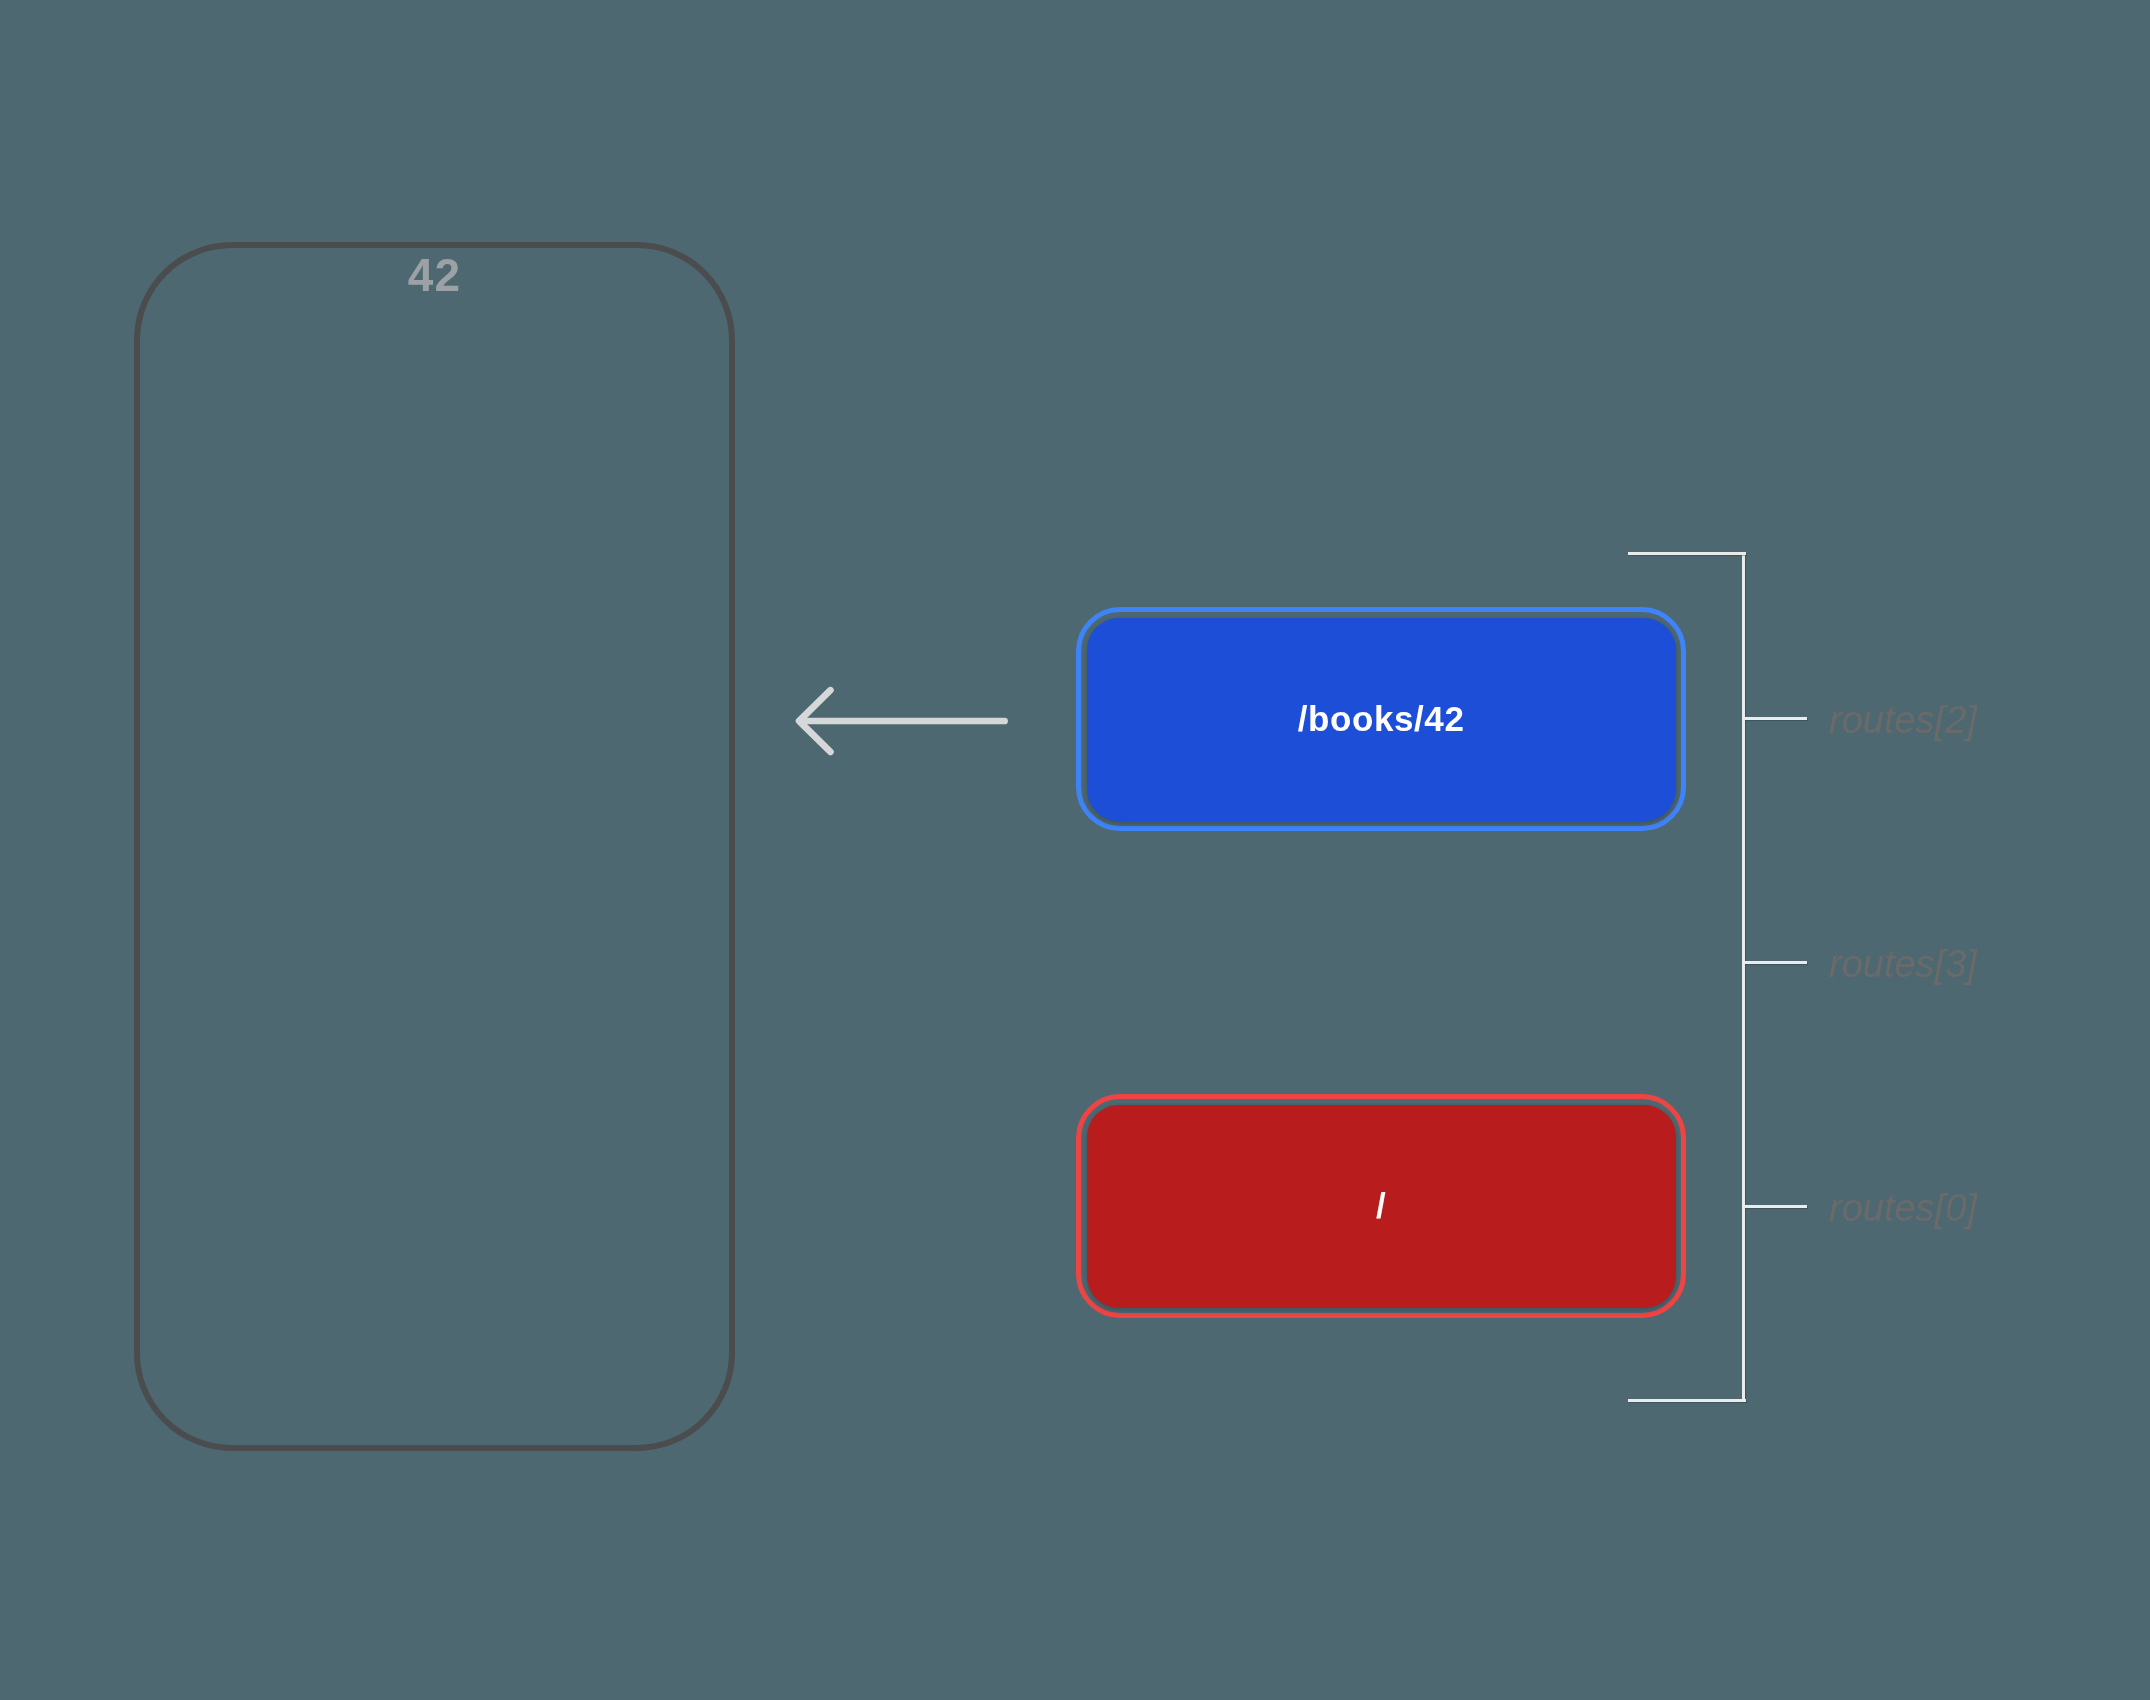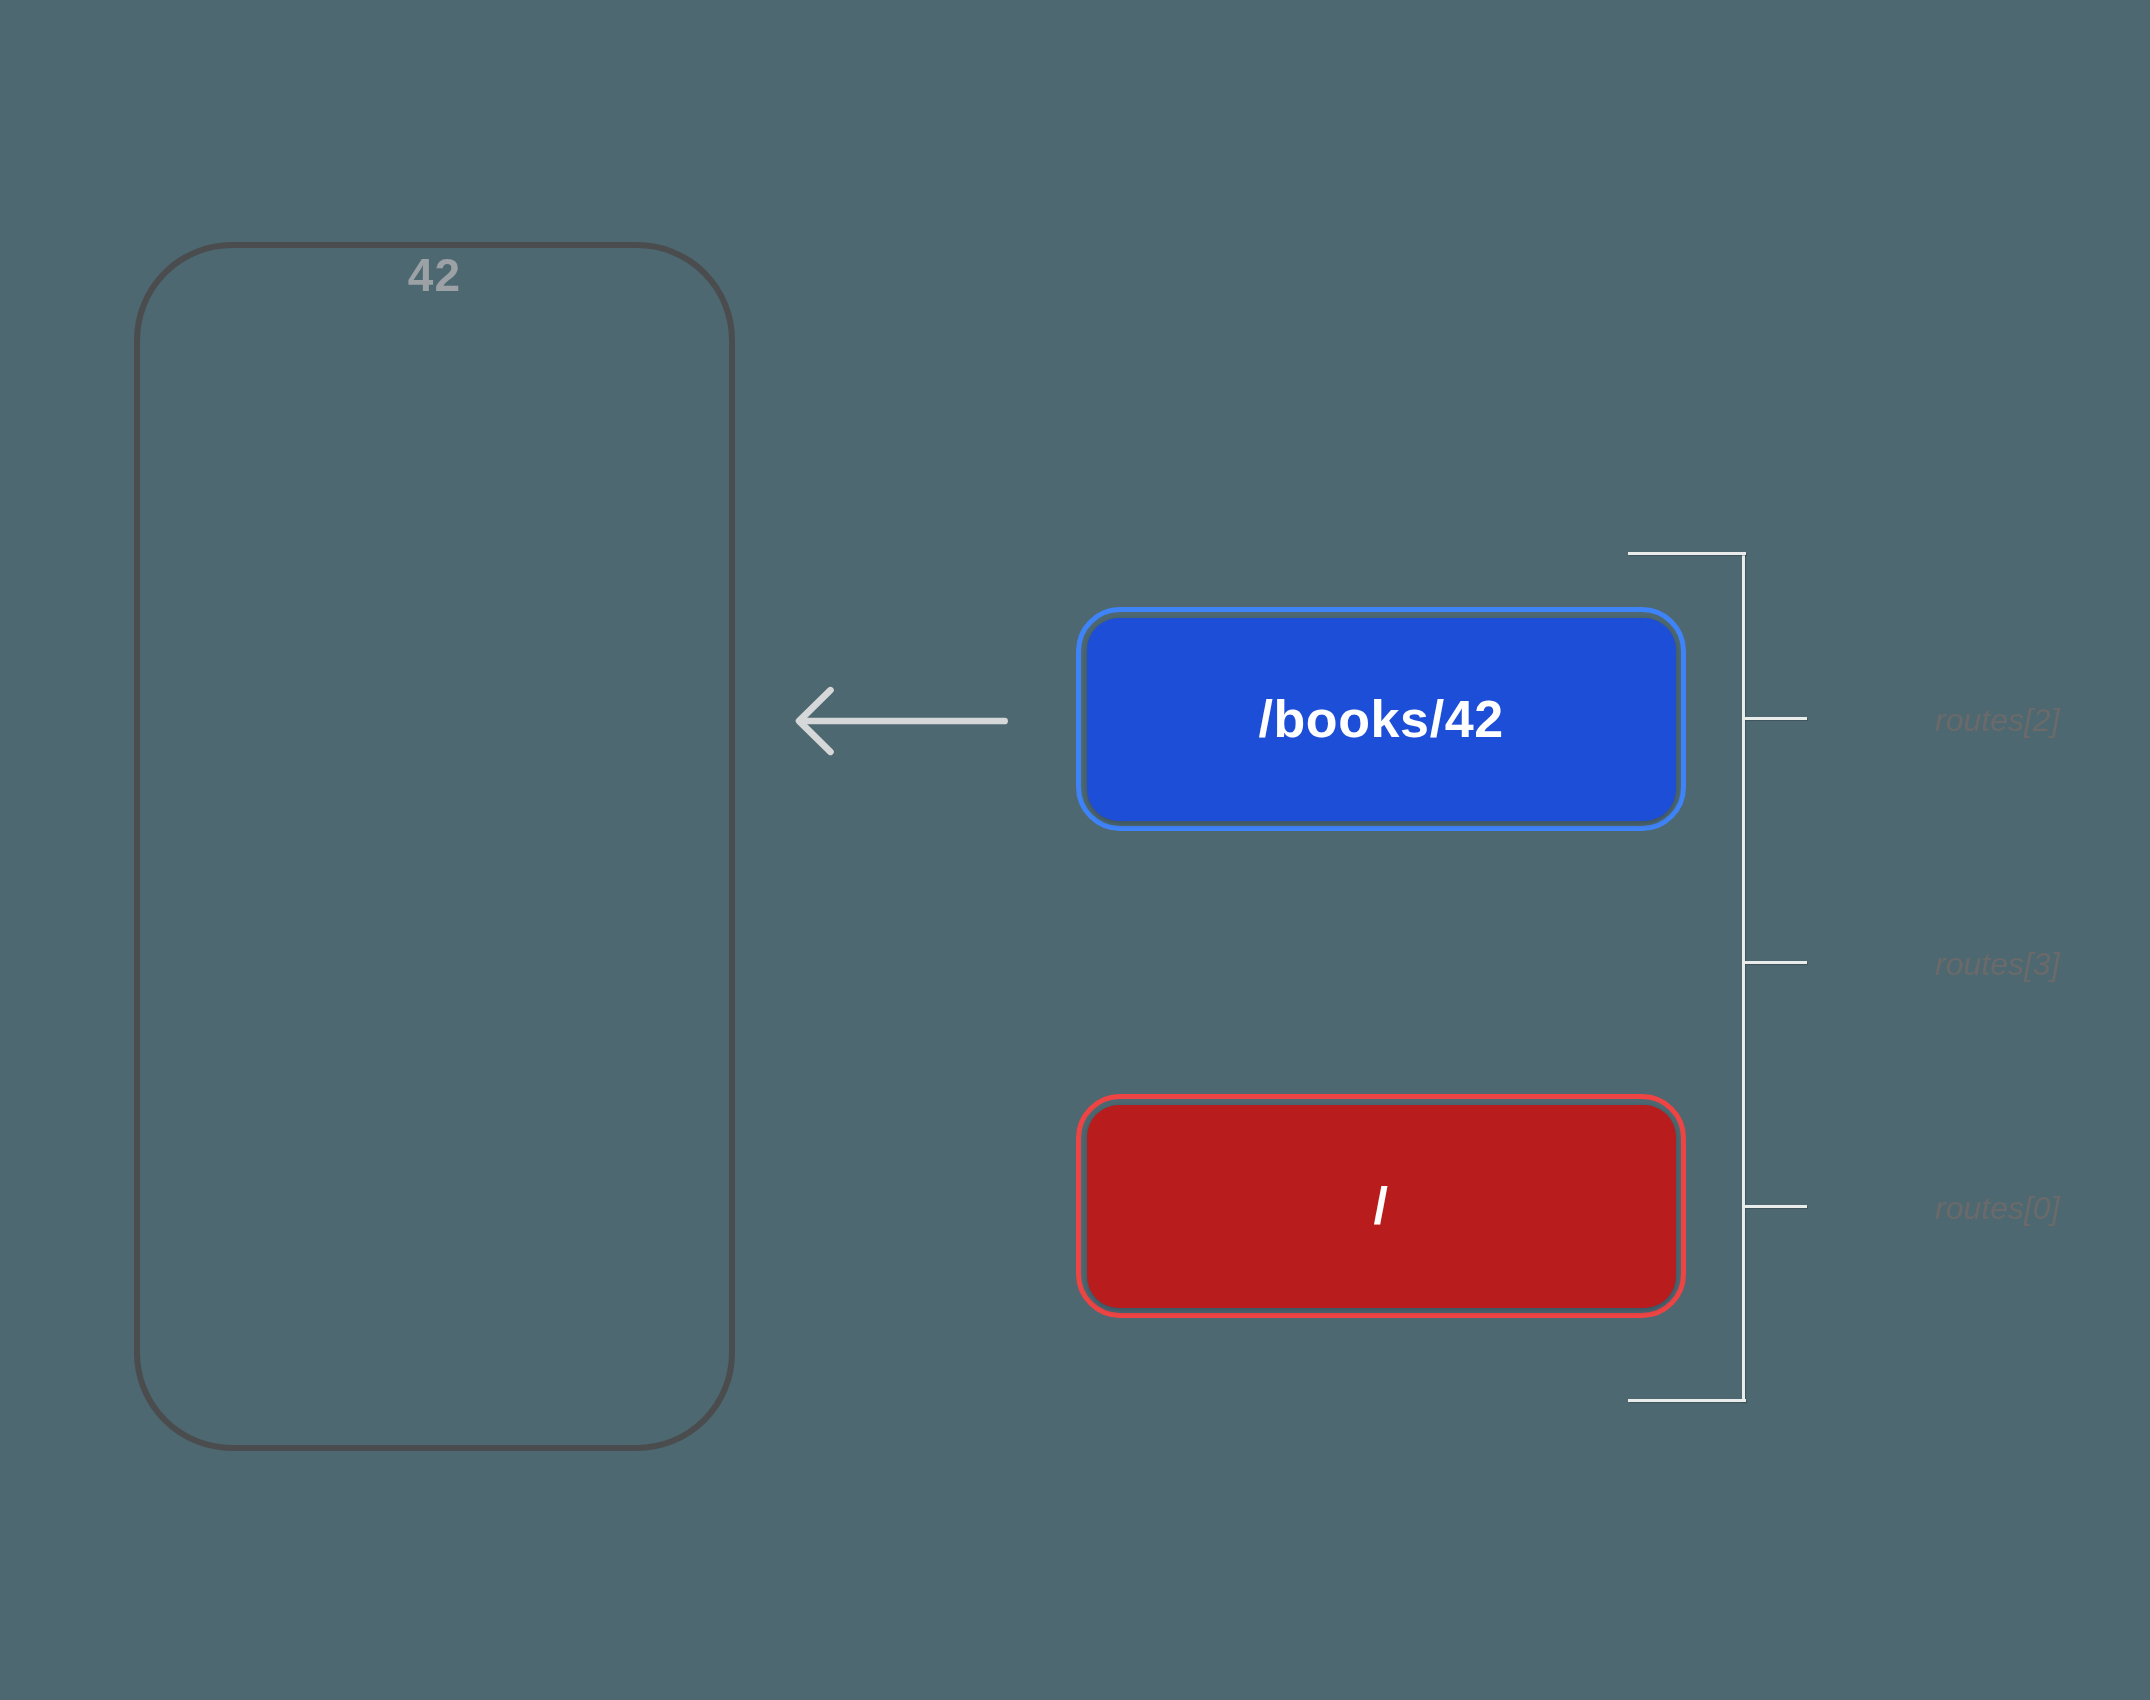--- a/index.html
+++ b/index.html
@@ -67,44 +67,44 @@
     width: 100%;
     height: 100%;
     border-radius: 32px;
     display: flex;
     align-items: center;
     justify-content: center;
     box-shadow: 0 2.2px 5.6px rgba(15, 23, 60, 0.25);
   }
   .route-path {
     color: #ffffff;
-    font-size: 52px;
+    font-size: 35px;
     font-weight: bold;
     letter-spacing: 0.6px;
   }
 
   
   .bracket-line {
     position: absolute;
     background: #e9eceb;
     box-shadow: 1.1px 1.1px 0 rgba(40, 55, 60, 0.35);
   }
   .bracket-vertical   { left: 1742px; top: 552px;  width: 2.8px;   height: 850px; }
   .bracket-cap-top    { left: 1628px; top: 552px;  width: 118px; height: 2.8px; }
   .bracket-cap-bottom { left: 1628px; top: 1399px; width: 118px; height: 2.8px; }
   .bracket-tick       { left: 1744px; width: 63px; height: 2.8px; }
   .bracket-tick-0 { top: 717px; }
   .bracket-tick-1 { top: 961px; }
   .bracket-tick-2 { top: 1205px; }
 
   .route-index-label {
     position: absolute;
-    left: 1935px;
+    left: 1829px;
     transform: translateY(-50%);
-    font-size: 32px;
+    font-size: 38px;
     font-style: italic;
     color: #6a6a6a;
     line-height: 1;
     white-space: nowrap;
   }
   .route-index-0 { top: 720px; }
   .route-index-1 { top: 964px; }
   .route-index-2 { top: 1208px; }
 </style>
 </head>

